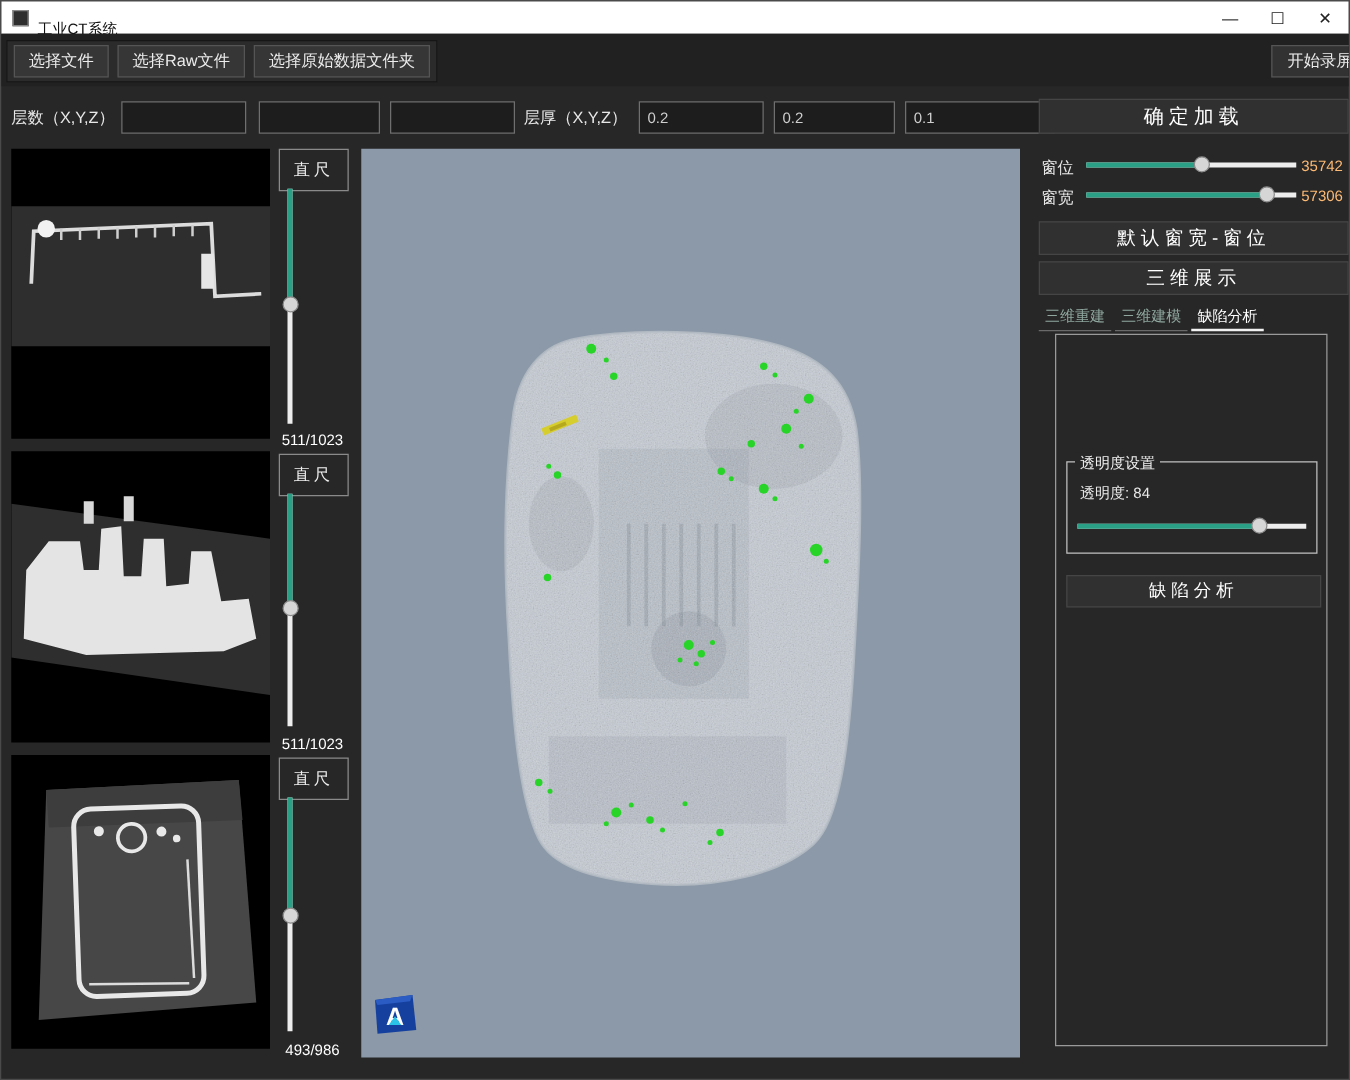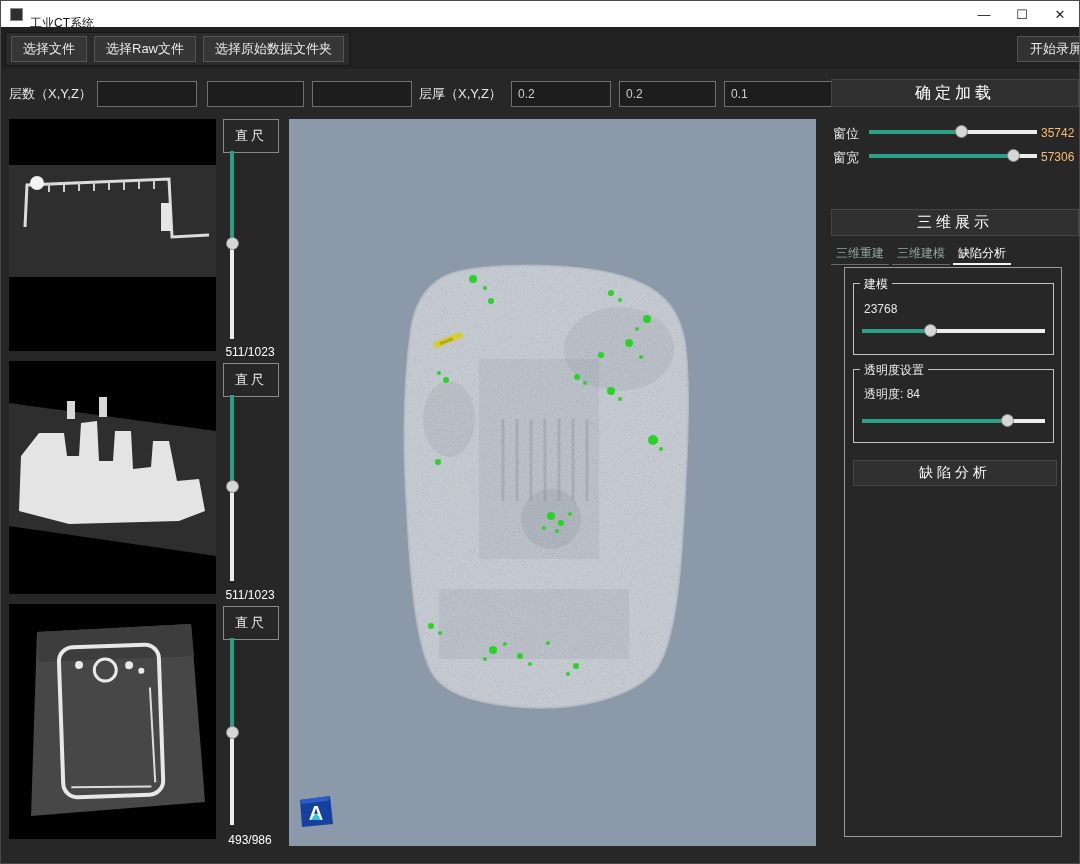--- a/index.html
+++ b/index.html
@@ -275,40 +275,31 @@
 
   <span class="rp-label" style="left:832px; top:148px;">窗宽</span>
   <div class="hslider" style="left:868px; top:148px; width:168px;">
     <div class="htrack">
       <div class="hfill" style="width:86%;"></div>
     </div>
     <div class="hhandle" style="left:calc(86% - 6px);"></div>
   </div>
   <span class="rp-value" style="left:1040px; top:149px;">57306</span>
 
+  <div class="panel-btn" style="left:830px; top:176px; width:246px; height:25px; font-size:15px;">默认窗宽-窗位</div>
   <div class="panel-btn" style="left:830px; top:208px; width:246px; height:25px; font-size:15px;">三维展示</div>
 
   <div class="tabbar">
     <div class="tab">三维重建</div>
     <div class="tab">三维建模</div>
     <div class="tab active">缺陷分析</div>
   </div>
 
   <div class="content-box"></div>
 
-  <div class="groupbox" style="left:852px; top:282px; width:201px; height:72px;">
-    <span class="legend">建模</span>
-    <span class="group-text" style="left:10px; top:18px;">23768</span>
-    <div class="hslider" style="left:8px; top:40px; right:8px;">
-      <div class="htrack">
-        <div class="hfill" style="width:37%;"></div>
-      </div>
-      <div class="hhandle" style="left:calc(37% - 6px);"></div>
-    </div>
-  </div>
 
   <div class="groupbox" style="left:852px; top:368px; width:201px; height:74px;">
     <span class="legend">透明度设置</span>
     <span class="group-text" style="left:10px; top:16px;">透明度: 84</span>
     <div class="hslider" style="left:8px; top:44px; right:8px;">
       <div class="htrack">
         <div class="hfill" style="width:79%;"></div>
       </div>
       <div class="hhandle" style="left:calc(79% - 6px);"></div>
     </div>

